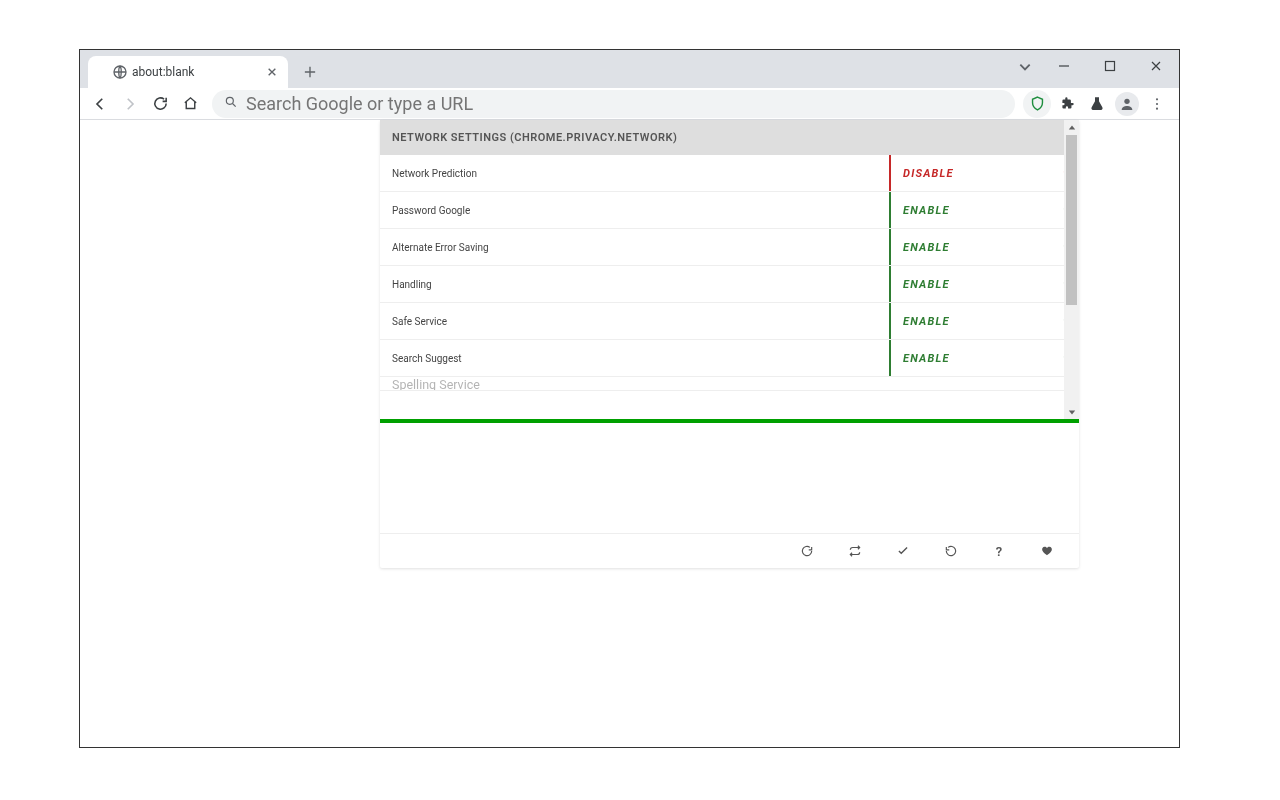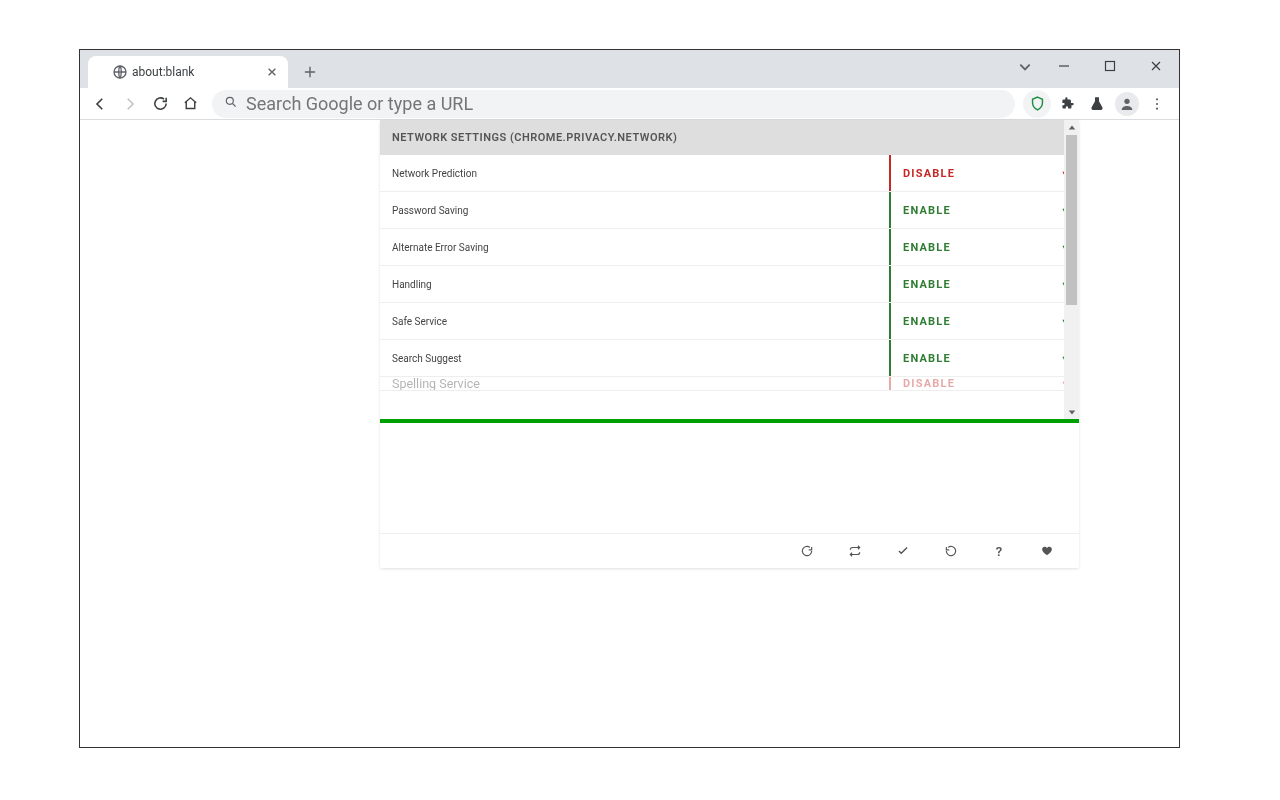--- a/index.html
+++ b/index.html
@@ -26,25 +26,25 @@
   .toolbar-right { display:flex; align-items:center; gap:2px; padding-right:2px;}
   .ext-shield { width:28px; height:28px; display:flex; align-items:center; justify-content:center; background:#f1f3f4; border-radius:50%;}
   .avatar { width:24px; height:24px; background:#e8eaed; border-radius:50%; display:flex; align-items:center; justify-content:center;}
   
   .content-area { position:relative; width:100%; height:calc(100% - 70px); background:#fff;}
   .popup { position:absolute; left:300px; top:0px; width:699px; background:#fff; border:0; box-shadow:0 1px 3px rgba(0,0,0,0.12); border-radius:2px; }
   .scrollpane { height:299px; overflow:hidden; position:relative; }
   .section-header { height:35px; background:#dedede; color:#555; font-size:11px; font-weight:600; letter-spacing:0.5px; display:flex; align-items:center; padding:0 12px; text-transform:uppercase;}
   .row { height:37px; display:flex; align-items:stretch; border-bottom:1px solid #eee; background:#fff;}
   .row .label { flex:1; display:flex; align-items:center; padding:0 12px; font-size:10px; color:#444;}
-  .row .value { width:190px; border-left:2px solid; display:flex; align-items:center; justify-content:space-between; padding:0 10px 0 12px; font-size:11px; font-weight:700; letter-spacing:1.2px; text-transform:uppercase; cursor:pointer;}
+  .row .value { width:190px; border-left:2px solid; display:flex; align-items:center; justify-content:space-between; padding:0 10px 0 12px; font-size:11px; font-weight:700; letter-spacing:1.2px; text-transform:uppercase; cursor:pointer;font-style:italic;}
   .row .value.green { border-left-color:#2e7d32; color:#2e7d32;}
   .row .value.red { border-left-color:#c62828; color:#c62828;}
   .row .value .chev { font-size:10px; }
-  .row.partial { height:14px; overflow:hidden;}
+  .row.partial { height:14px; overflow:hidden;flex-direction:column;}
   .row.partial .label { font-size:12.5px; }
   
   .vscroll { position:absolute; right:0; top:0; width:15px; height:100%; background:#f1f1f1; }
   .vscroll .thumb { position:absolute; left:2px; width:11px; background:#c1c1c1; border-radius:0; }
   .vscroll .arrow { position:absolute; left:0; width:15px; height:15px; display:flex; align-items:center; justify-content:center; color:#606060; background:#f1f1f1;}
   .divider-green { height:4px; background:#00a000; }
   .logarea { height:110px; background:#fff; }
   .footer { height:35px; border-top:1px solid #eee; display:flex; align-items:center; justify-content:flex-end; padding:0 8px; gap:0;}
   .footer .fbtn { width:48px; height:35px; display:flex; align-items:center; justify-content:center; color:#555;}
   .footer .fbtn svg { width:14px; height:14px; }
@@ -168,21 +168,21 @@
         <div class="section-header">NETWORK SETTINGS (CHROME.PRIVACY.NETWORK)</div>
         <div class="row">
           <div class="label">Network Prediction</div>
           <div class="value red">
               <span>DISABLE</span>
               <span class="chev">▾</span>
             </div>
         </div>
 
         <div class="row">
-          <div class="label">Password Saving</div>
+          <div class="label">Password Google</div>
           <div class="value green">
               <span>ENABLE</span>
               <span class="chev">▾</span>
             </div>
         </div>
         <div class="row">
           <div class="label">Alternate Error Saving</div>
           <div class="value green">
               <span>ENABLE</span>
               <span class="chev">▾</span>

